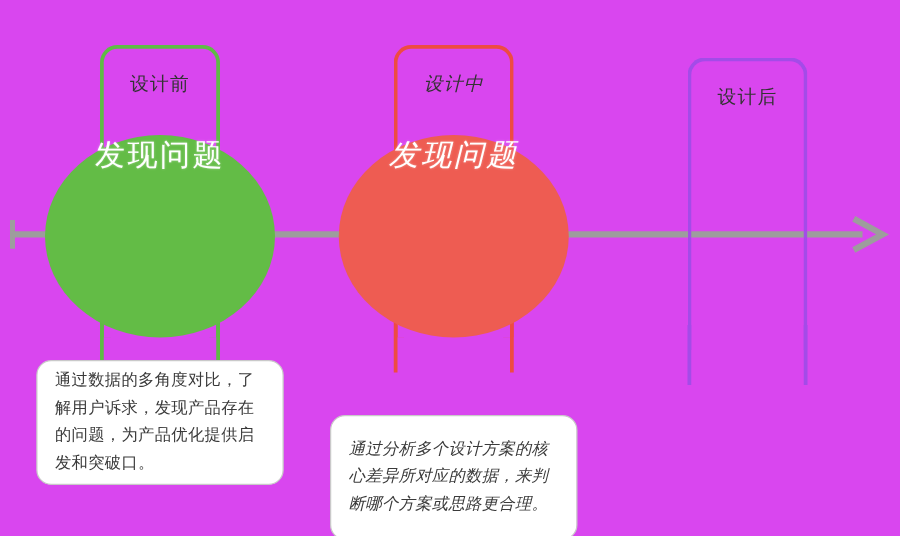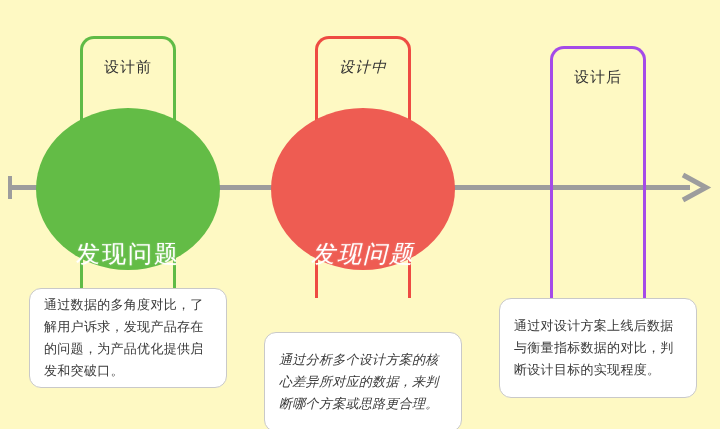--- a/index.html
+++ b/index.html
@@ -10,21 +10,21 @@
   body {
     width: 720px;
     height: 429px;
     font-family: "DejaVu Sans", "Liberation Sans", sans-serif;
     overflow: hidden;
   }
   #diagram {
     position: relative;
     width: 720px;
     height: 429px;
-    background: #fef9c3;
+    background: #d946ef;
   }
 
   
   .axis-svg {
     position: absolute;
     left: 0;
     top: 0;
     width: 720px;
     height: 429px;
     pointer-events: none;
@@ -81,21 +81,21 @@
 
   
   .bubble {
     position: absolute;
     left: 29px;
     top: 108px;
     width: 184px;
     height: 162px;
     border-radius: 50%;
     display: flex;
-    align-items: flex-end;
+    align-items: flex-start;
     justify-content: center;
   }
   .bubble-label {
     font-size: 24px;
     color: #ffffff;
     letter-spacing: 2px;
     text-shadow: 0 0 2px rgba(255,255,255,0.45);
     white-space: nowrap;
   }
 
@@ -160,18 +160,15 @@
     <div class="caption" style="border-color: rgb(201, 201, 201); margin-top: 44px;">
       <div class="caption-text">通过分析多个设计方案的核心差异所对应的数据，来判断哪个方案或思路更合理。</div>
     </div>
   </div>
 
   <div class="stage stage-3">
     <div class="bracket" style="border-color: rgb(164, 75, 232);"></div>
     <div class="stem stem-left" style="background-color: rgb(164, 75, 232);"></div>
     <div class="stem stem-right" style="background-color: rgb(164, 75, 232);"></div>
     <div class="phase-label">设计后</div>
-    <div class="caption" style="border-color: rgb(201, 201, 201);">
-      <div class="caption-text">通过对设计方案上线后数据与衡量指标数据的对比，判断设计目标的实现程度。</div>
-    </div>
   </div>
 
 </div>
 
 </body></html>

